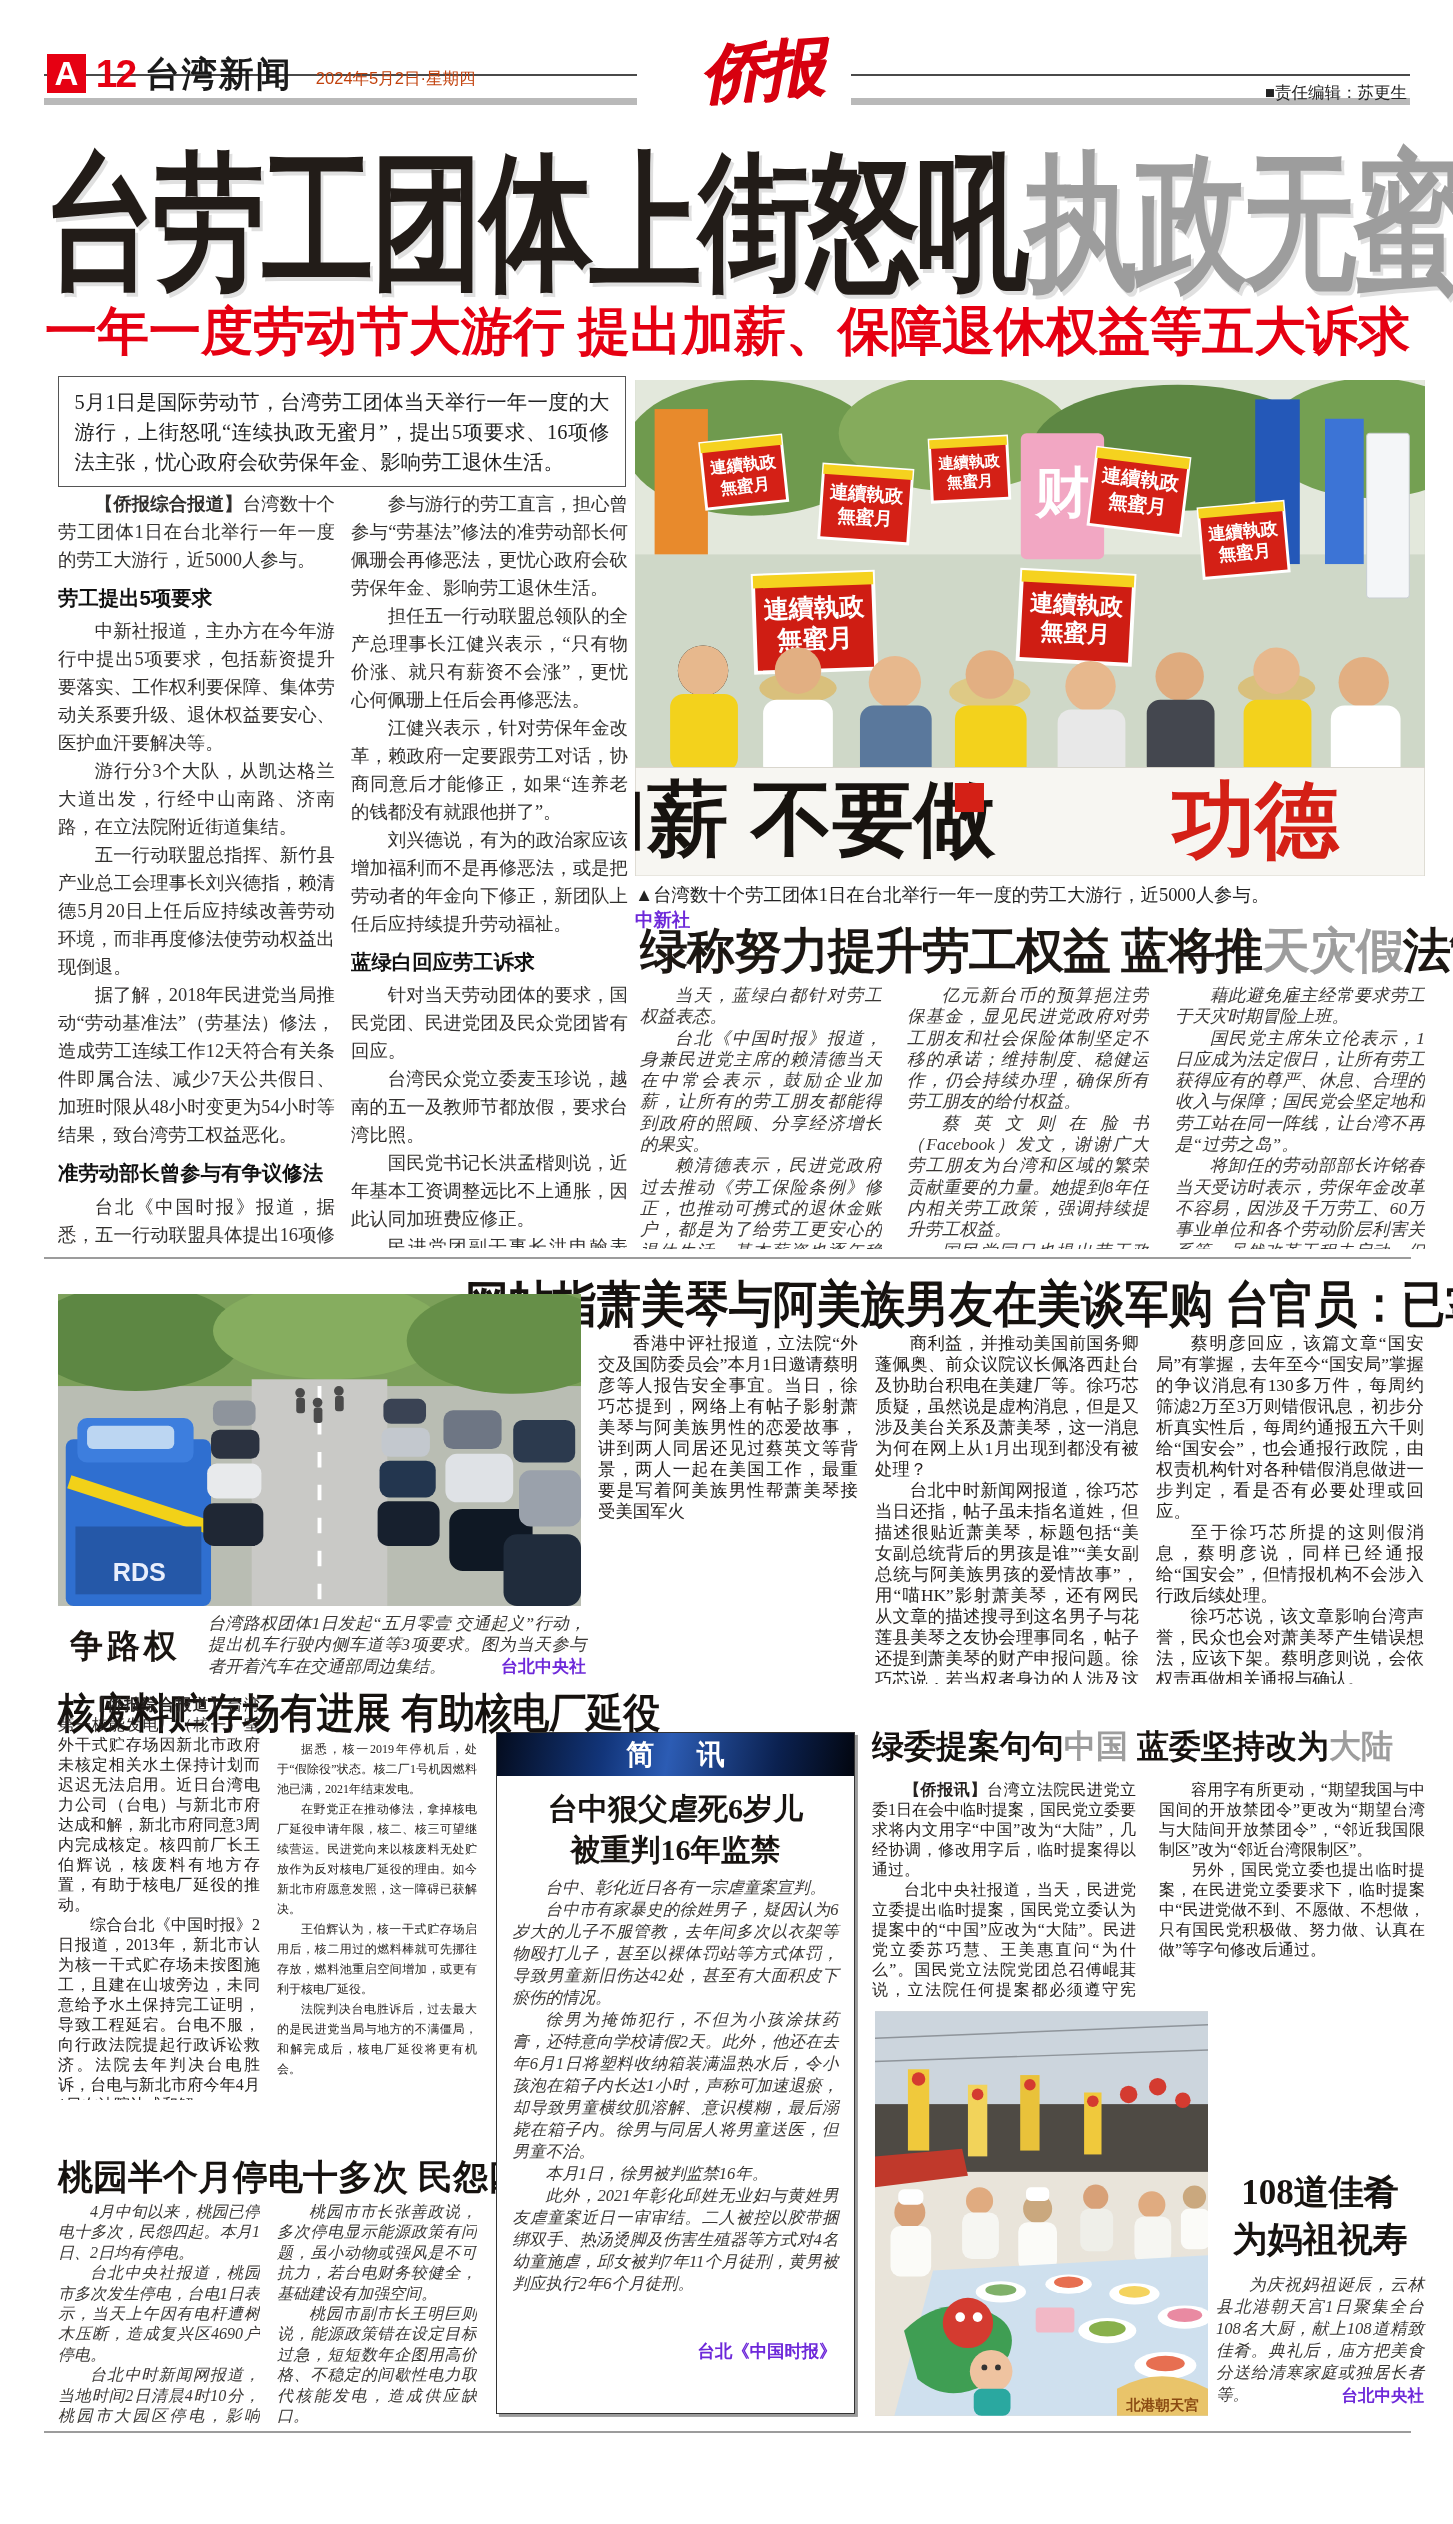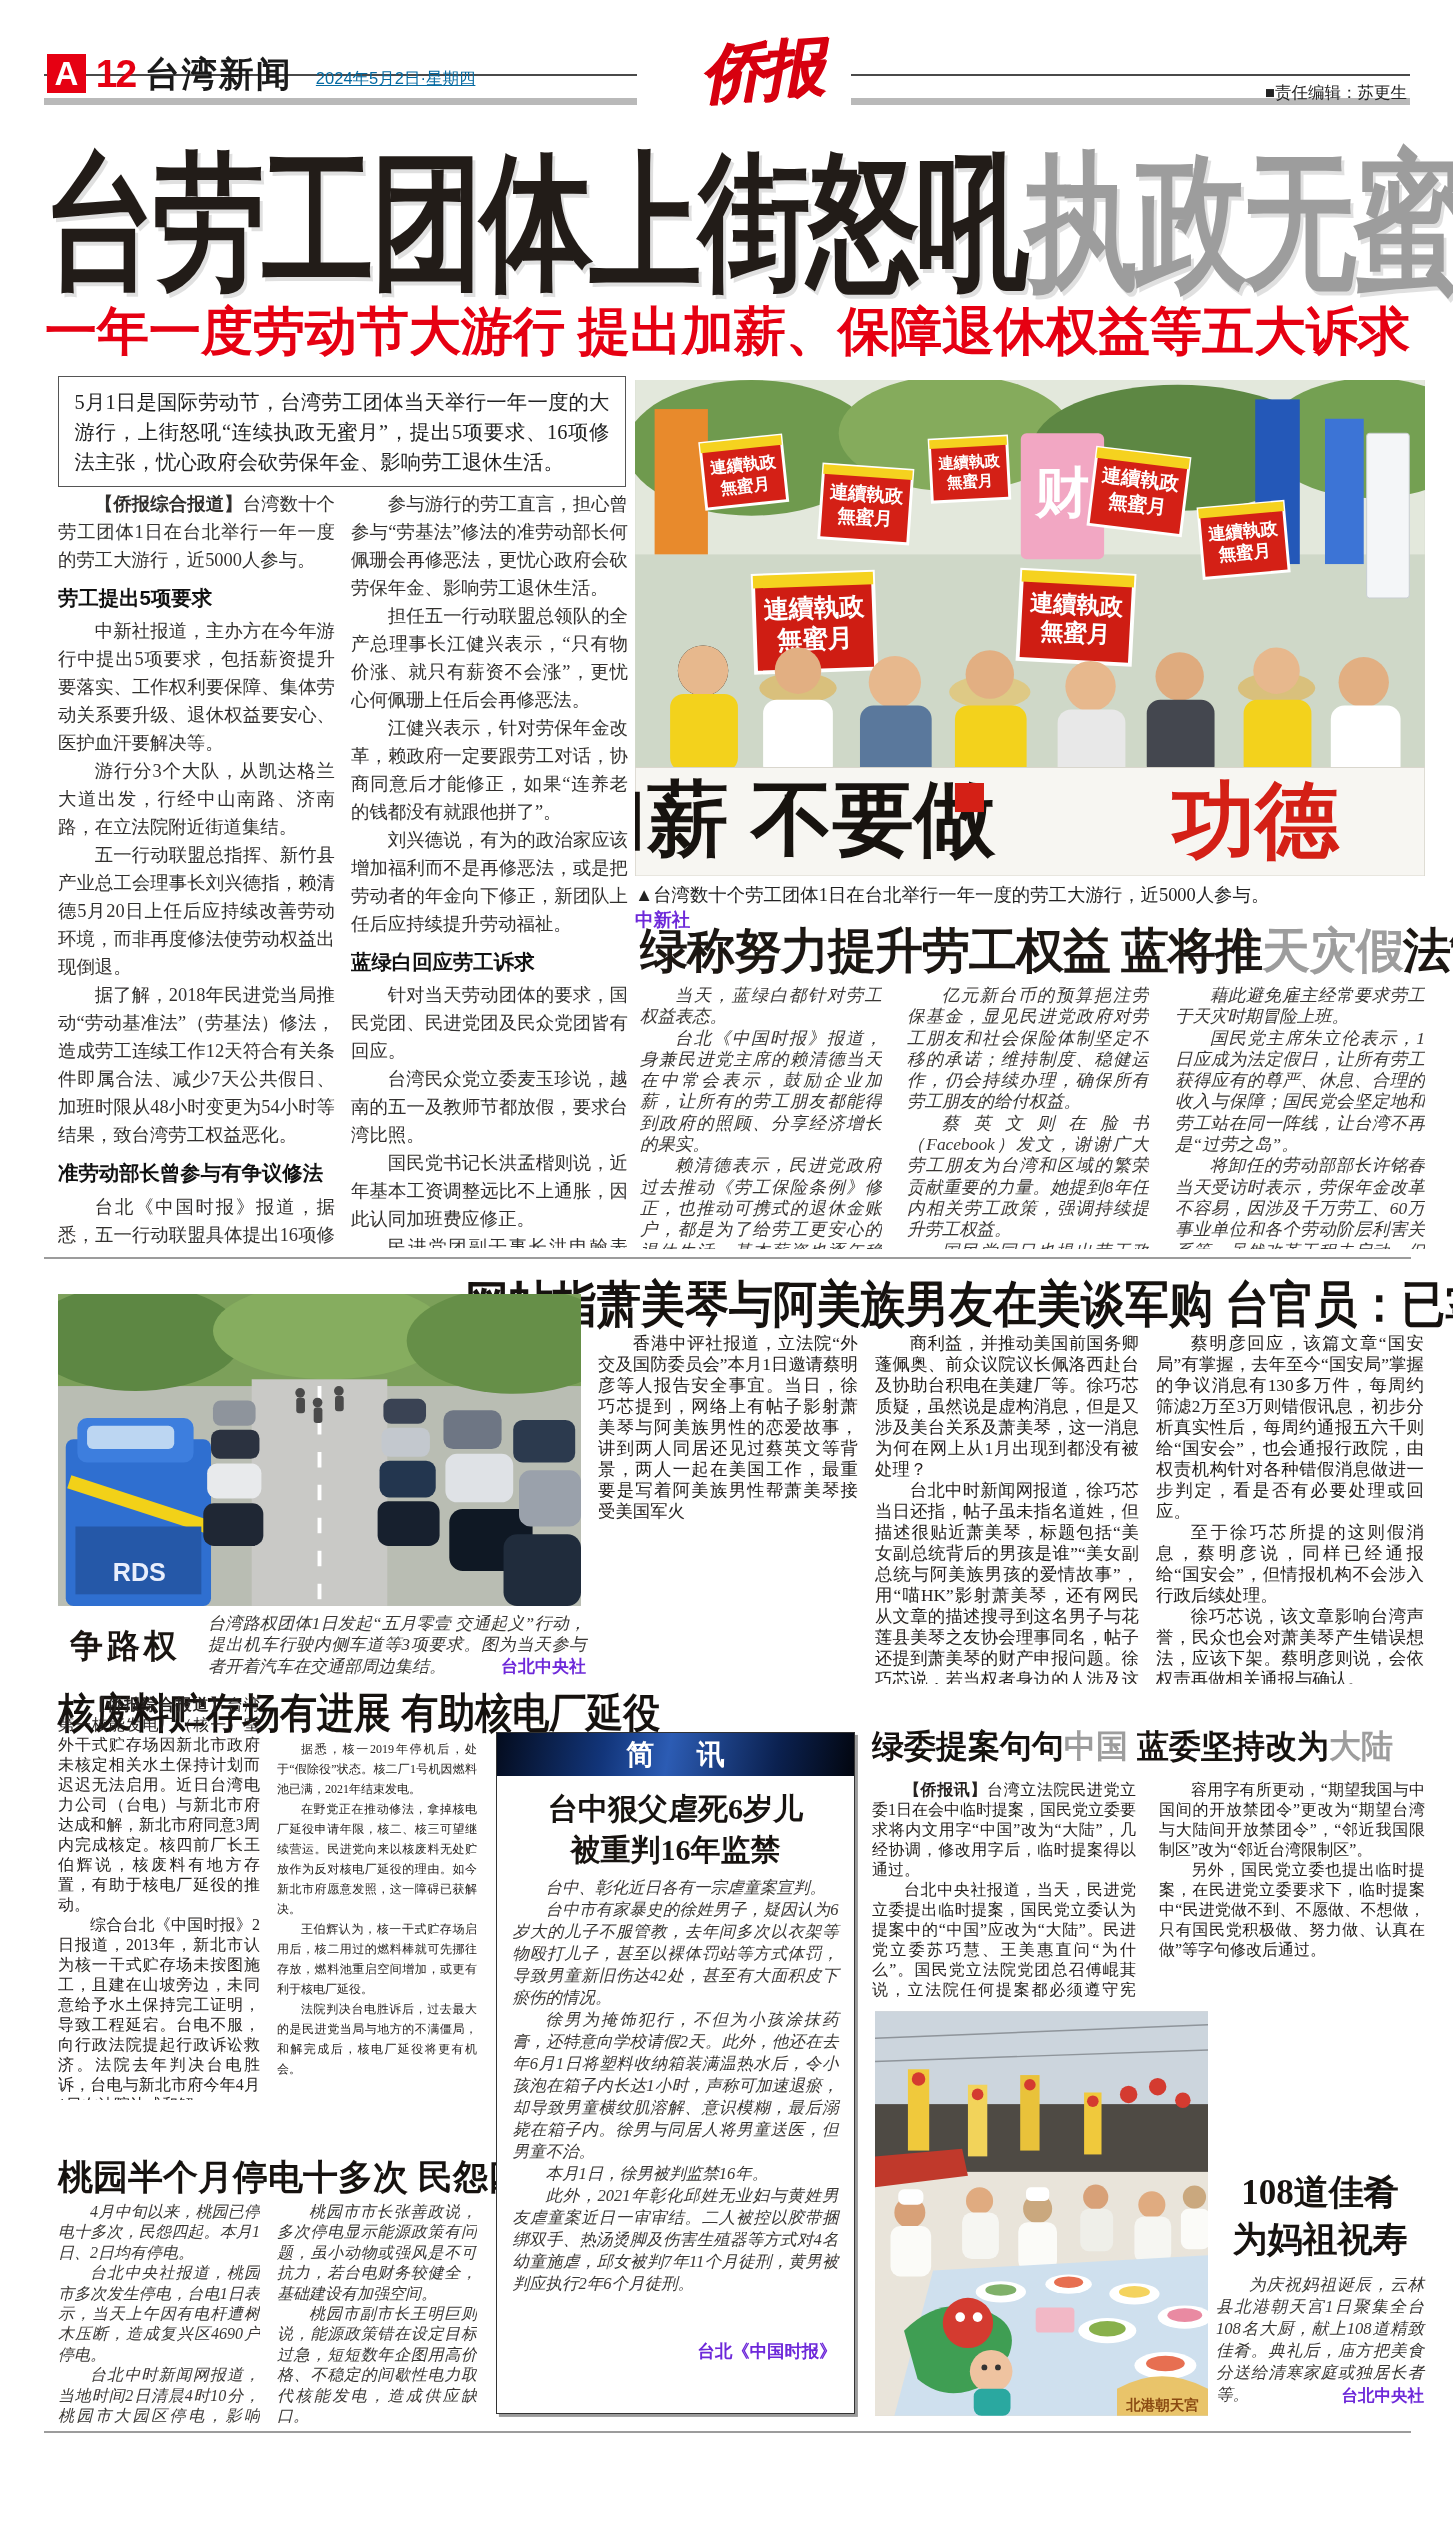--- a/index.html
+++ b/index.html
@@ -7,21 +7,21 @@
          font-family:"Liberation Serif","DejaVu Serif",serif;color:#262220;}
   .abs{position:absolute;}
   
   .rule-thin{background:#4a4a4a;height:1.9px;}
   .rule-gray{background:#b9b9b9;height:6.8px;}
   .hdr-left{display:flex;align-items:flex-end;gap:9.7px;font-family:"Liberation Sans","DejaVu Sans",sans-serif;}
   .a-box{display:inline-block;width:39px;height:39px;background:#e60012;color:#fff;font-weight:900;
          font-size:33px;line-height:39px;text-align:center;}
   .pg-num{color:#e60012;font-weight:700;font-size:39px;line-height:39px;letter-spacing:-1.9px;}
   .sec-title{color:#1a1a1a;font-weight:900;font-size:35px;line-height:39px;letter-spacing:1.9px;}
-  .hdr-date{font-size:16.5px;color:#0369a1;line-height:23px;padding-left:13.6px;padding-bottom:2.9px;text-decoration:underline;}
+  .hdr-date{font-size:16.5px;color:#c2410c;line-height:23px;padding-left:13.6px;padding-bottom:2.9px;}
   .masthead{color:#d7000f;font-weight:900;font-style:italic;font-size:64px;line-height:64px;
             transform:rotate(-4deg);letter-spacing:-3.9px;text-shadow:1px 1px 0 #d7000f;}
   .editor{font-size:16.5px;color:#222;font-family:"Liberation Sans",sans-serif;}
   
   .main-hl{font-family:"Liberation Sans","DejaVu Sans",sans-serif;font-weight:900;font-size:112px;
            letter-spacing:-2.9px;white-space:nowrap;text-align:center;transform:scaleY(1.32);transform-origin:top center;
            color:#221c18;text-shadow:2.9px 2.9px 0 rgba(0,0,0,.12);}
   .hl-gray{color:#9d9d9d;}
   .deck{font-weight:900;font-size:52px;color:#e60012;text-align:center;letter-spacing:0px;white-space:nowrap;
         font-family:"Liberation Serif","DejaVu Serif",serif;}

